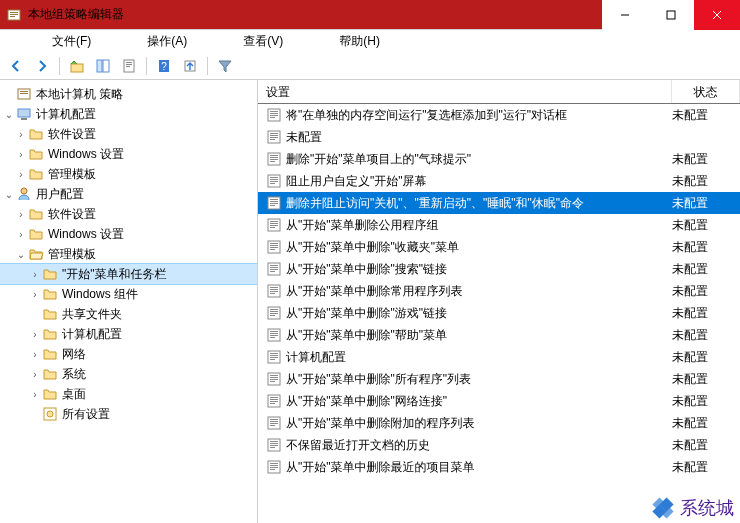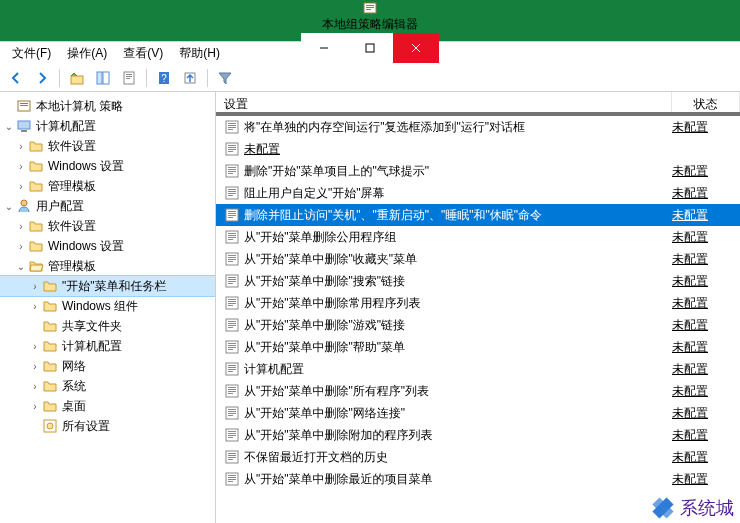--- a/index.html
+++ b/index.html
@@ -1,54 +1,54 @@
 <!DOCTYPE html>
 <html><head>
 <meta charset="utf-8">
 <style>
 * { margin: 0; padding: 0; box-sizing: border-box; font-family: "Microsoft YaHei", "Segoe UI", sans-serif; }
 body { width: 740px; height: 523px; overflow: hidden; background: #fff; font-size: 12px; color: #000; }
 
-.titlebar { height: 42px; background: #15803d; display: flex; align-items: center; border-bottom: 1px solid #d0d0d0; flex-direction: column; }
+.titlebar { height: 30px; background: #b91c1c; display: flex; align-items: center; border-bottom: 1px solid #d0d0d0; }
 .titlebar .icon { width: 16px; height: 16px; margin: 0 6px; }
 .titlebar .title { flex: 1; font-size: 12px; }
 .titlebar .btns { display: flex; }
 .titlebar .wbtn { width: 46px; height: 30px; display: flex; align-items: center; justify-content: center; }
 .titlebar .wbtn.close { background: #e81123; color: #fff; }
 .titlebar .wbtn.min, .titlebar .wbtn.max { background: #fff; }
 .titlebar .wbtn svg { width: 10px; height: 10px; }
 
 .menubar { height: 22px; display: flex; align-items: center; padding: 0 4px; }
-.menubar .mitem { padding: 2px 8px; cursor: default; }
+.menubar .mitem { padding: 2px 8px; cursor: default; margin-left: 40px; }
 
 .toolbar { height: 28px; display: flex; align-items: center; padding: 0 4px; border-bottom: 1px solid #d0d0d0; gap: 2px; }
 .toolbar .tbtn { width: 24px; height: 24px; display: flex; align-items: center; justify-content: center; }
 .toolbar .sep { width: 1px; height: 18px; background: #d0d0d0; margin: 0 3px; }
 
 .content { display: flex; height: calc(523px - 30px - 22px - 28px); }
 
-.tree { width: 216px; border-right: 1px solid #d0d0d0; overflow: auto; padding: 4px 0; text-align: center; }
+.tree { width: 258px; border-right: 1px solid #d0d0d0; overflow: auto; padding: 4px 0; text-align: center; }
 .tree .node { display: flex; align-items: center; height: 20px; cursor: default; white-space: nowrap; padding-right: 4px; }
 .tree .node.sel { background: #cce8ff; outline: 1px solid #99d1ff; }
 .tree .tw { width: 14px; display: flex; align-items: center; justify-content: center; color: #606060; font-size: 10px; }
 .tree .ticon { width: 16px; height: 16px; margin-right: 4px; display: flex; align-items: center; justify-content: center; }
 .tree .tlabel { font-size: 12px; }
 .ind0{padding-left:2px}.ind1{padding-left:14px}.ind2{padding-left:28px}
 
 .list { flex: 1; display: flex; flex-direction: column; overflow: hidden; }
-.list .hdr { display: flex; height: 24px; border-bottom: 4px solid #737373; }
+.list .hdr { display: flex; height: 24px; border-bottom: 1px solid #737373; }
 .list .hcol { padding: 4px 8px; border-right: 1px solid #e6e6e6; font-size: 12px; color: #000; }
 .list .hcol.setting { flex: 1; }
 .list .hcol.state { width: 68px; text-align: center; }
 .list .rows { flex: 1; overflow: auto; }
 .list .row { display: flex; height: 22px; align-items: center; cursor: default; }
 .list .row.sel { background: #0078d7; color: #fff; }
 .list .row .icon { width: 16px; height: 16px; margin: 0 4px 0 8px; display:flex; align-items:center; justify-content:center; }
 .list .row .label { flex: 1; white-space: nowrap; overflow: hidden; text-overflow: ellipsis; font-size: 12px; }
-.list .row .state { width: 68px; padding-right: 24px; font-size: 12px; text-decoration: underline; }
+.list .row .state { width: 68px; padding-right: 24px; font-size: 12px; }
 
 .watermark { position: absolute; right: 6px; bottom: 2px; display: flex; align-items: center; font-size: 18px; color: #4c1d95; pointer-events: none; }
 .watermark .logo { width: 26px; height: 26px; margin-right: 4px; }
 
 svg { display: block; }
 </style>
 </head>
 <body>
 
 <div class="titlebar">

